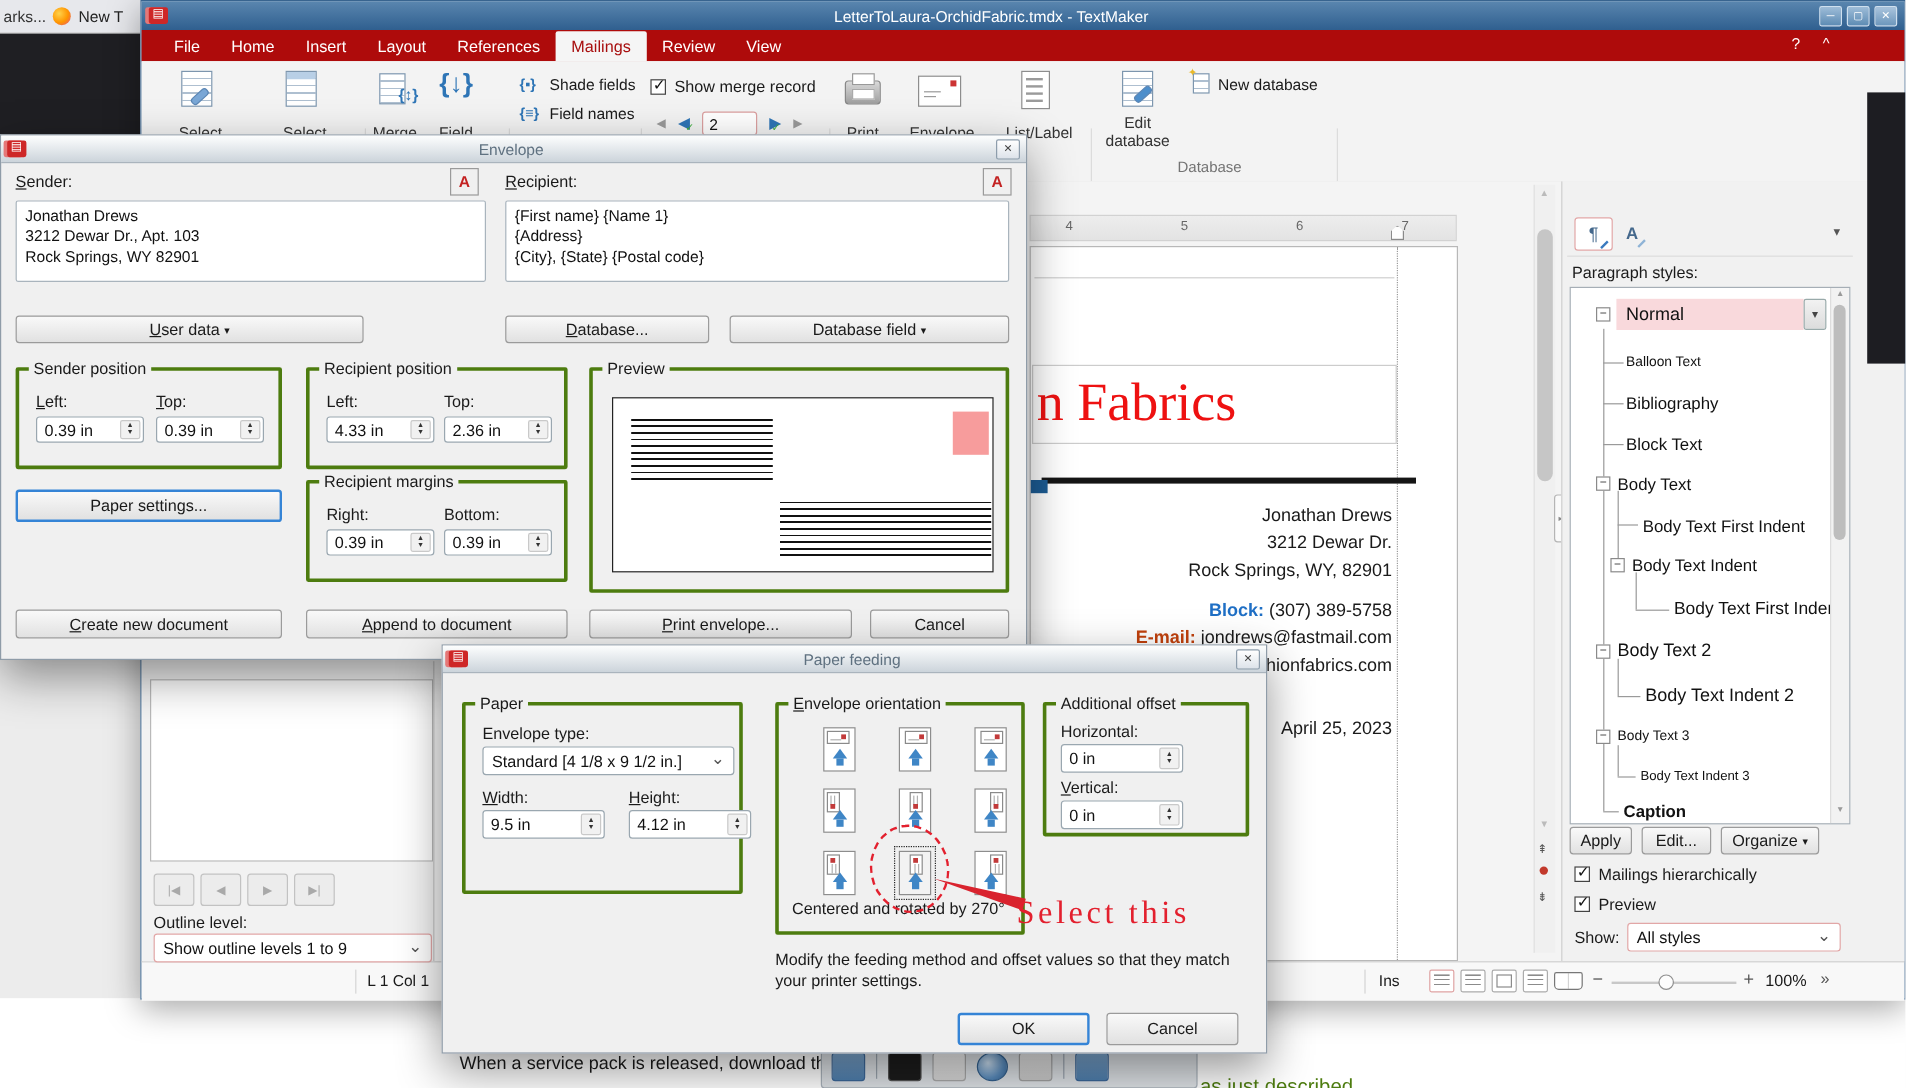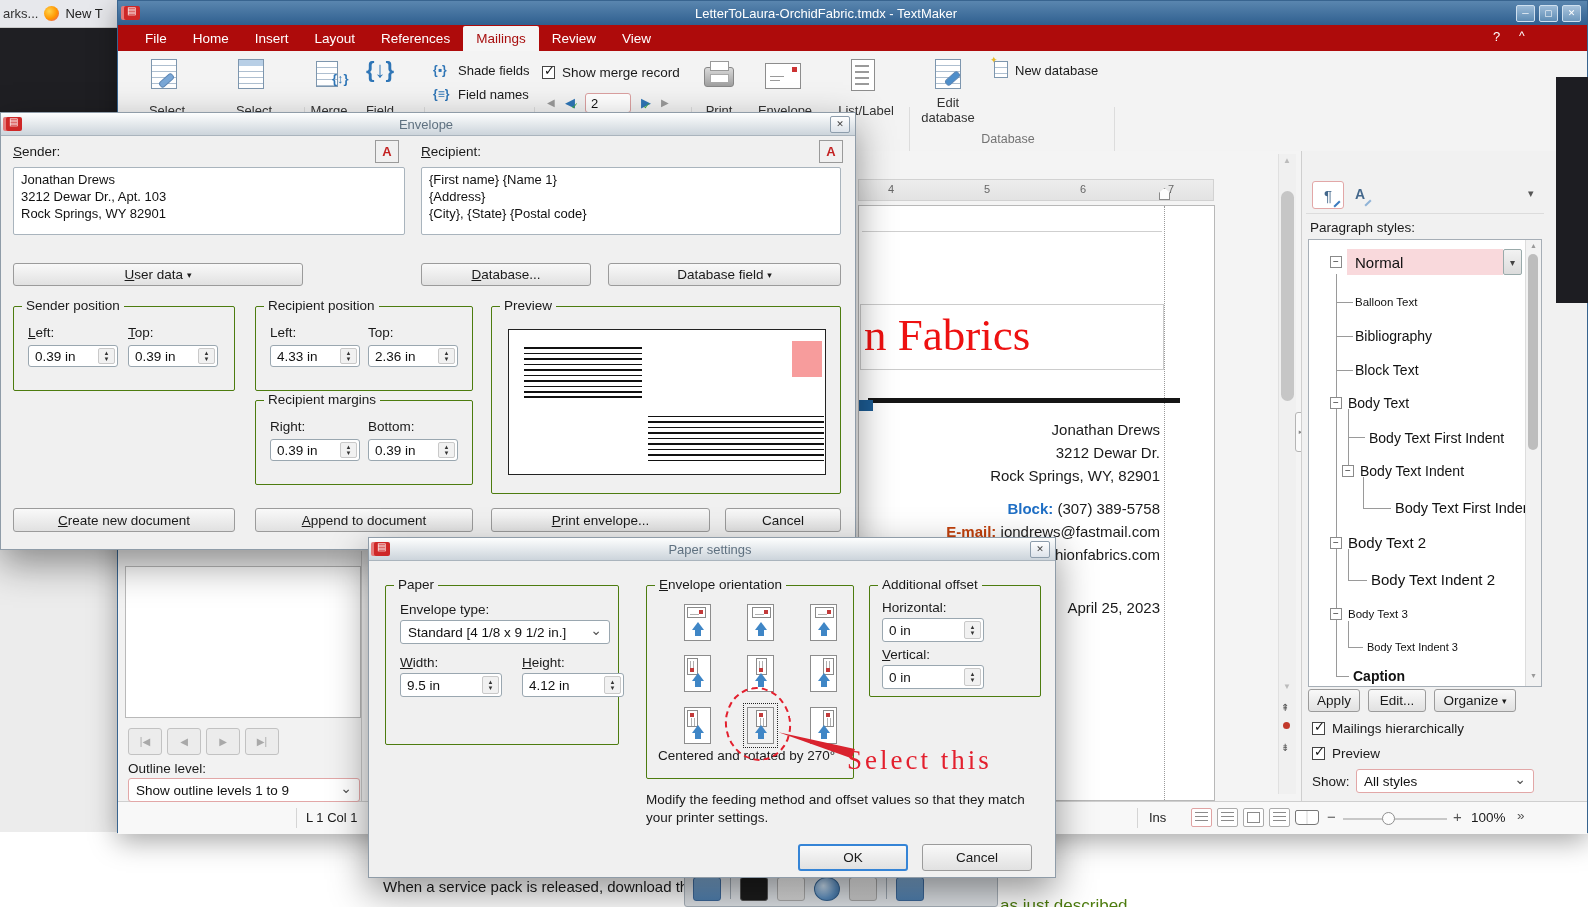--- a/index.html
+++ b/index.html
@@ -4,21 +4,21 @@
 <style>
   html,body{margin:0;padding:0;background:#fff}
   body{font-family:"Liberation Sans",sans-serif}
   #screen{position:relative;width:1588px;height:907px;background:#fff;overflow:hidden}
   .abs{position:absolute}
   .lbl{position:absolute;font-size:13.5px;color:#1a1a1a;white-space:nowrap}
   .ak::first-letter{text-decoration:underline}
   .btn{position:absolute;display:flex;align-items:center;justify-content:center;font-size:13.5px;color:#1a1a1a;
        background:linear-gradient(#f9f9f9,#e1e1e1);border:1px solid #9b9b9b;border-radius:3px;box-sizing:border-box}
   .btn.focus{border:2px solid #3584d6}
-  .grp{position:absolute;border:1px solid #4d7c0f;border-radius:2px;box-sizing:border-box}
+  .grp{position:absolute;border:3px solid #4d7c0f;border-radius:2px;box-sizing:border-box}
   .grp>.legend{position:absolute;top:-9px;left:8px;background:#f0f0f0;padding:0 4px;font-size:13.5px;color:#1a1a1a;white-space:nowrap}
   .spin{position:absolute;background:#fff;border:1px solid #9aa7b0;border-radius:3px;font-size:13.5px;color:#111;
         display:flex;align-items:center;padding-left:6px;box-sizing:border-box}
   .sp{position:absolute;right:2px;top:2px;bottom:2px;width:15px;background:#f1f1f1;border:1px solid #c9c9c9;border-radius:2px;
       display:flex;flex-direction:column;align-items:center;justify-content:center;font-size:6px;line-height:6px;color:#333}
   .sp::before{content:"▲"}.sp::after{content:"▼"}
   .combo{position:absolute;background:#fff;border:1px solid #9aa7b0;border-radius:3px;font-size:13.5px;color:#111;
          display:flex;align-items:center;padding:0 22px 0 7px;box-sizing:border-box;white-space:nowrap;overflow:hidden}
   .combo::after{content:"⌄";position:absolute;right:7px;top:40%;transform:translateY(-50%);color:#555;font-size:14px}
   .warn{border-color:#e2a7a7 !important}
@@ -390,20 +390,23 @@
 
     <div class="grp" style="left:490px;top:193px;width:350px;height:188px">
       <span class="legend">Preview</span>
       <div class="abs" style="left:16px;top:22px;width:318px;height:146px;background:#fff;border:1.5px solid #222;box-sizing:border-box">
         <div class="abs" style="left:15px;top:17px;width:118px;height:52px;background:repeating-linear-gradient(#111 0 1.5px,transparent 1.5px 5.5px)"></div>
         <div class="abs" style="left:283px;top:11px;width:30px;height:36px;background:#f79c9c"></div>
         <div class="abs" style="left:139px;top:86px;width:176px;height:48px;background:repeating-linear-gradient(#111 0 1.5px,transparent 1.5px 5.5px)"></div>
       </div>
     </div>
 
+    <div class="btn focus" style="left:12px;top:295px;width:222px;height:27px">
+        <span>Paper settings...</span>
+      </div>
 
     <div class="grp" style="left:254px;top:287px;width:218px;height:85px">
       <span class="legend">Recipient margins</span>
       <span class="lbl" style="left:14px;top:18px">Right:</span>
       <span class="lbl" style="left:112px;top:18px">Bottom:</span>
       <div class="spin" style="left:14px;top:38px;width:90px;height:22px">
           <span>0.39 in</span>
           <span class="sp"></span>
         </div>
       <div class="spin" style="left:112px;top:38px;width:90px;height:22px">
@@ -422,21 +425,21 @@
         <span class="ak">Print envelope...</span>
       </div>
     <div class="btn" style="left:724px;top:395px;width:116px;height:24px">
         <span>Cancel</span>
       </div>
   </div>
 
   <div class="dlg" style="left:368px;top:537px;width:688px;height:341px">
     <div class="dtitle">
       <span class="tm"></span>
-      <span class="t">Paper settings</span>
+      <span class="t">Paper feeding</span>
       <span class="xbtn">✕</span>
     </div>
 
     <div class="grp" style="left:16px;top:47px;width:234px;height:160px">
       <span class="legend">Paper</span>
       <span class="lbl" style="left:14px;top:16px">Envelope type:</span>
       <div class="combo" style="left:14px;top:34px;width:210px;height:24px">
           <span>Standard [4 1/8 x 9 1/2 in.]</span>
         </div>
       <span class="lbl ak" style="left:14px;top:69px">Width:</span>

